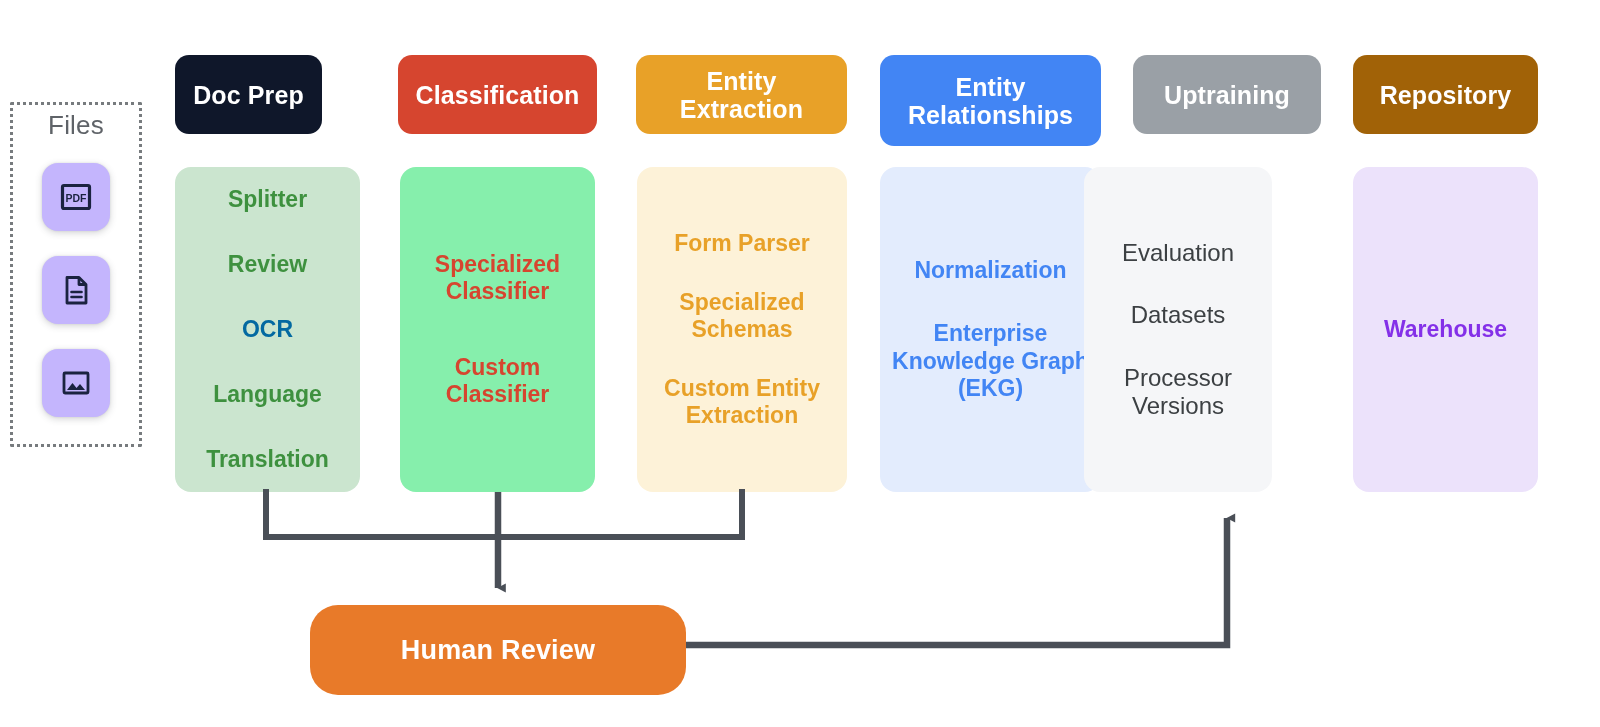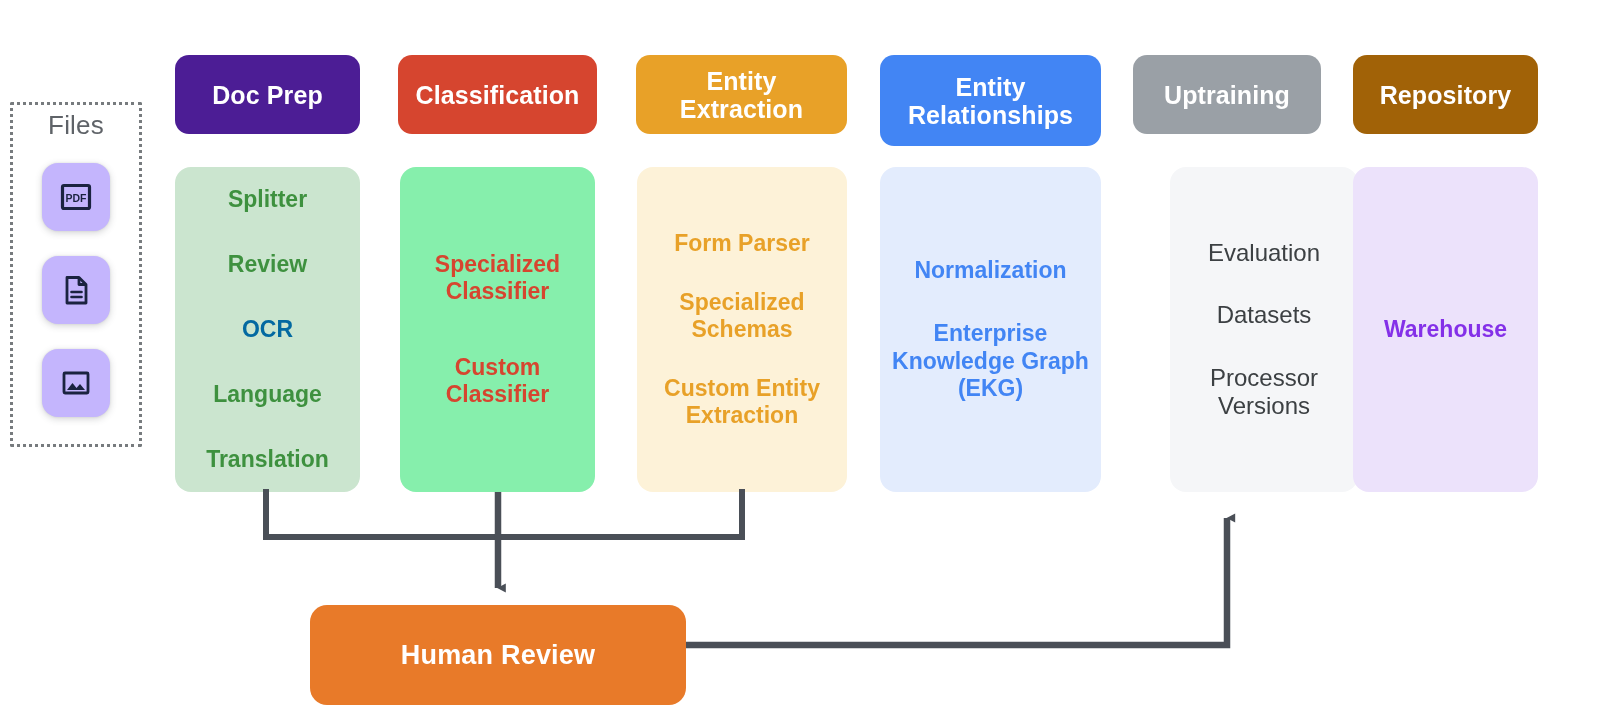--- a/index.html
+++ b/index.html
@@ -94,22 +94,22 @@
   .col-body.spaced .col-item { margin: 19px 0; }
   .col-body.normal .col-item { margin: 16px 0; }
   .col-body.plain .col-item { font-weight: 400; font-size: 24px; }
 
   
   .human-review {
     position: absolute;
     left: 310px;
     top: 605px;
     width: 376px;
-    height: 100px;
-    border-radius: 17px;
+    height: 90px;
+    border-radius: 28px;
     display: flex;
     align-items: center;
     justify-content: center;
     color: #ffffff;
     font-weight: 700;
     font-size: 27px;
     letter-spacing: .2px;
   }
 
   
@@ -145,21 +145,21 @@
     </svg>
   </div>
 
   <div class="file-chip c3">
     <svg width="34" height="34" viewBox="0 0 34 34" aria-hidden="true">
       <rect x="5" y="7" width="24" height="20" rx="1" fill="none" stroke="#1b2340" stroke-width="2.8"></rect>
       <path d="M8 24 l5.5 -7 l4 5 l3.5 -4 l5 6 Z" fill="#1b2340"></path>
     </svg>
   </div>
 
-  <div class="col-head" style="left: 175px; top: 55px; width: 185px; height: 79px; background: #4c1d95;">
+  <div class="col-head" style="left: 175px; top: 55px; width: 147px; height: 79px; background: #0f172a;">
     <span>Doc Prep</span>
   </div>
   <div class="col-body spaced" style="left: 175px; top: 167px; width: 185px; height: 325px; background: rgb(203, 229, 207);">
     <div class="col-item" style="color: rgb(62, 145, 63);">Splitter</div>
     <div class="col-item" style="color: rgb(62, 145, 63);">Review</div>
     <div class="col-item" style="color: #0369a1;">OCR</div>
     <div class="col-item" style="color: rgb(62, 145, 63);">Language</div>
     <div class="col-item" style="color: rgb(62, 145, 63);">Translation</div>
   </div>
 
@@ -184,21 +184,21 @@
     <span>Entity Relationships</span>
   </div>
   <div class="col-body" style="left: 880px; top: 167px; width: 221px; height: 325px; background: rgb(227, 236, 253);">
     <div class="col-item" style="margin: 18px 0px; color: rgb(66, 133, 244);">Normalization</div>
     <div class="col-item" style="margin: 18px 0px; color: rgb(66, 133, 244);">Enterprise Knowledge Graph (EKG)</div>
   </div>
 
   <div class="col-head" style="left: 1133px; top: 55px; width: 188px; height: 79px; background: rgb(154, 160, 166);">
     <span>Uptraining</span>
   </div>
-  <div class="col-body plain" style="left: 1170px; top: 167px; width: 188px; height: 325px; background: rgb(245, 246, 248);">
+  <div class="col-body plain" style="left: 1084px; top: 167px; width: 188px; height: 325px; background: rgb(245, 246, 248);">
     <div class="col-item" style="margin: 17px 0px; color: rgb(60, 64, 67);">Evaluation</div>
     <div class="col-item" style="margin: 17px 0px; color: rgb(60, 64, 67);">Datasets</div>
     <div class="col-item" style="margin: 17px 0px; color: rgb(60, 64, 67);">Processor Versions</div>
   </div>
 
   <div class="col-head" style="left: 1353px; top: 55px; width: 185px; height: 79px; background: #a16207;">
     <span>Repository</span>
   </div>
   <div class="col-body" style="left: 1353px; top: 167px; width: 185px; height: 325px; background: rgb(236, 226, 251);">
     <div class="col-item" style="color: rgb(132, 48, 232);">Warehouse</div>

